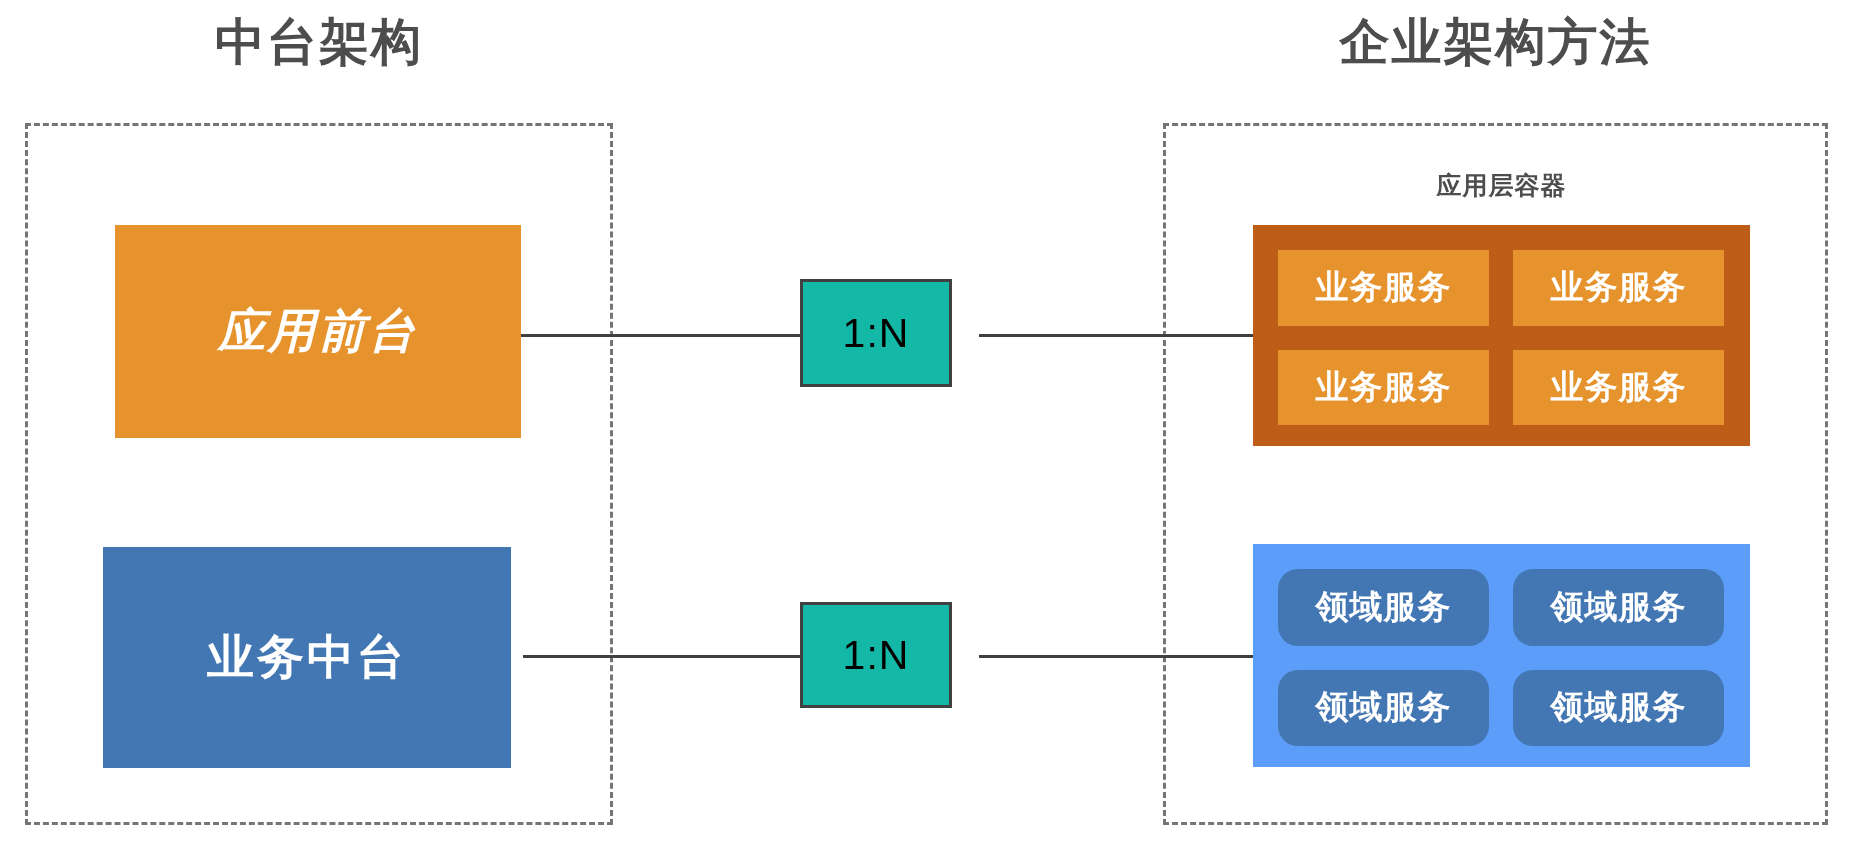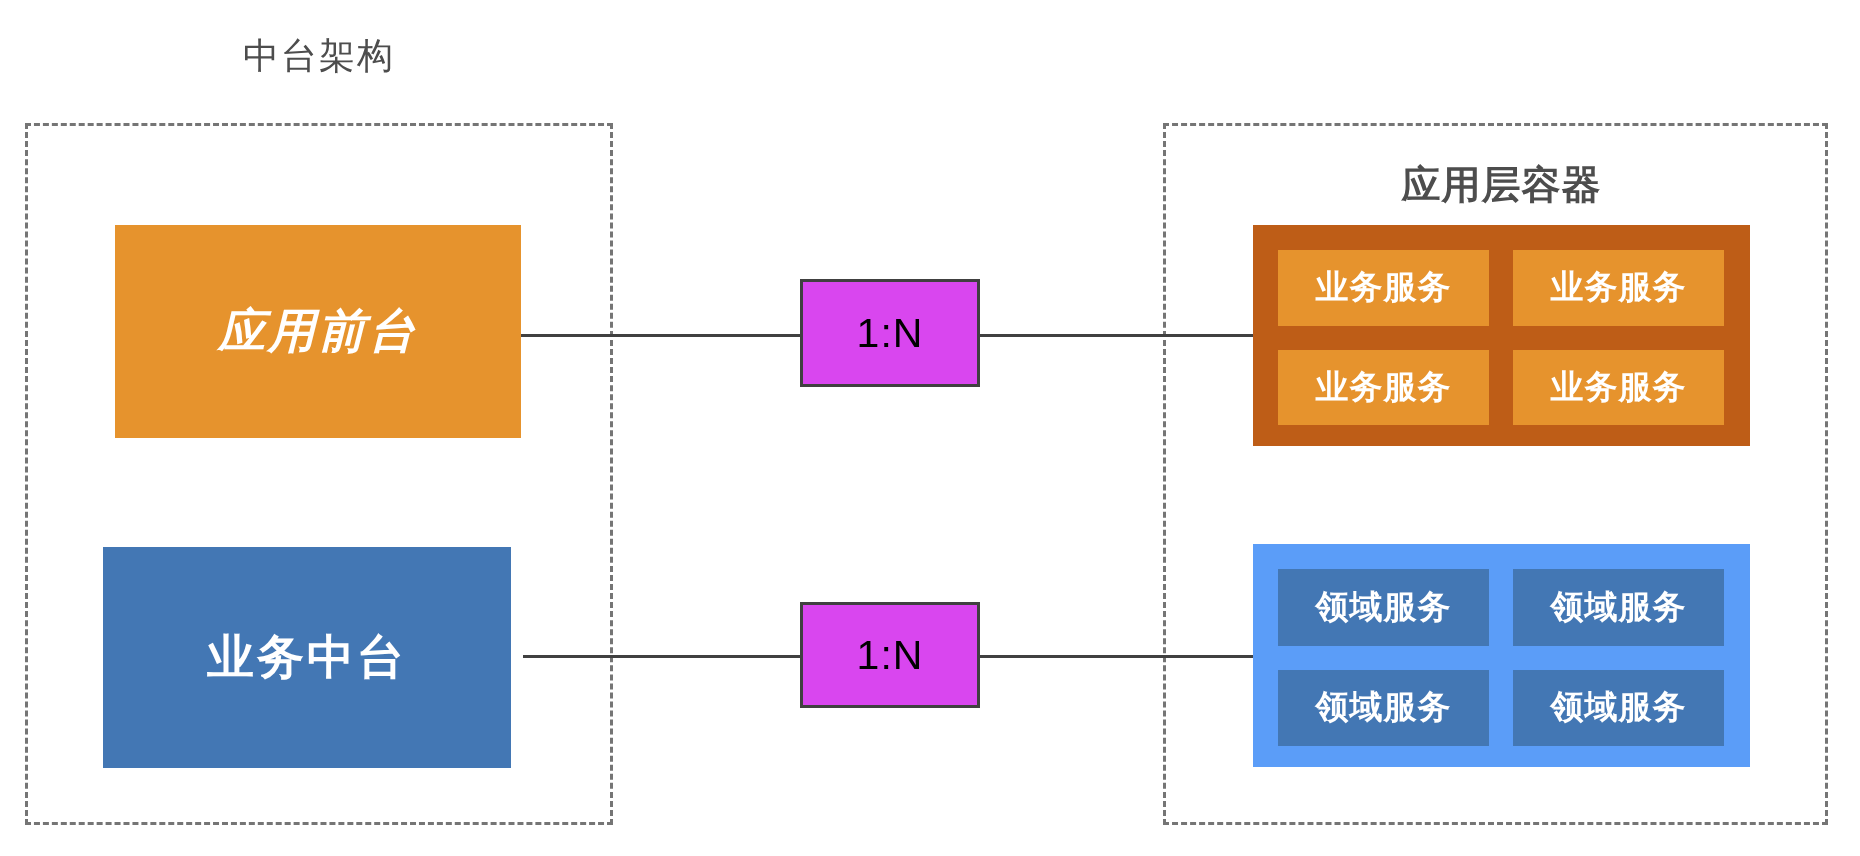--- a/index.html
+++ b/index.html
@@ -23,26 +23,26 @@
   }
   .canvas {
     position: relative;
     width: 1860px;
     height: 856px;
     background: var(--bg);
     overflow: hidden;
   }
   .title {
     position: absolute;
-    top: 20px;
+    top: 6px;
     height: 72px;
     line-height: 72px;
     text-align: center;
-    font-size: 36px;
-    font-weight: normal;
+    font-size: 50px;
+    font-weight: bold;
     color: var(--title-text);
     letter-spacing: 2px;
   }
   .title-left  { left: 25px;   width: 588px; }
   .title-right { left: 1163px; width: 665px; }
 
   .dashed-panel {
     position: absolute;
     border: 3px dashed var(--dash-border);
     background: transparent;
@@ -68,41 +68,41 @@
     height: 3px;
     background: var(--line);
   }
   .line-1a { left: 521px; top: 334px; width: 280px; }
   .line-1b { left: 979px; top: 334px; width: 276px; }
   .line-2a { left: 523px; top: 655px; width: 278px; }
   .line-2b { left: 979px; top: 655px; width: 276px; }
 
   .relation {
     position: absolute;
-    width: 180px;
-    background: #d946ef;
+    width: 152px;
+    background: #14b8a6;
     border: 3px solid var(--line);
     display: flex;
     align-items: center;
     justify-content: center;
     font-size: 41px;
     color: var(--connector-text);
     letter-spacing: 1px;
   }
   .relation-1 { left: 800px; top: 279px; height: 108px; }
   .relation-2 { left: 800px; top: 602px; height: 106px; }
 
   .container-label {
     position: absolute;
     left: 1253px;
     width: 497px;
     height: 58px;
     line-height: 58px;
     text-align: center;
-    font-size: 39px;
+    font-size: 25px;
     font-weight: bold;
     color: var(--title-text);
     letter-spacing: 1px;
   }
   .label-app    { top: 156px; }
   .label-domain { top: 476px; }
 
   .container {
     position: absolute;
     left: 1253px;
@@ -121,28 +121,29 @@
   .service {
     display: flex;
     align-items: center;
     justify-content: center;
     color: var(--node-text);
     font-size: 33px;
     font-weight: bold;
     letter-spacing: 1px;
   }
   .container-orange .service { background: var(--orange-service); }
-  .container-blue   .service { background: var(--blue-service); }
+  .container-blue   .service { background: var(--blue-service); border-radius: 20px; }
 </style>
 </head>
 <body>
 
 <div class="canvas">
 
   <div class="title title-left">中台架构</div>
+  <div class="title title-right">企业架构方法</div>
 
   <div class="dashed-panel panel-left"></div>
   <div class="dashed-panel panel-right"></div>
 
   <div class="node node-orange">应用前台</div>
   <div class="node node-blue">业务中台</div>
 
   <div class="conn-line line-1a"></div>
   <div class="conn-line line-1b"></div>
   <div class="conn-line line-2a"></div>

